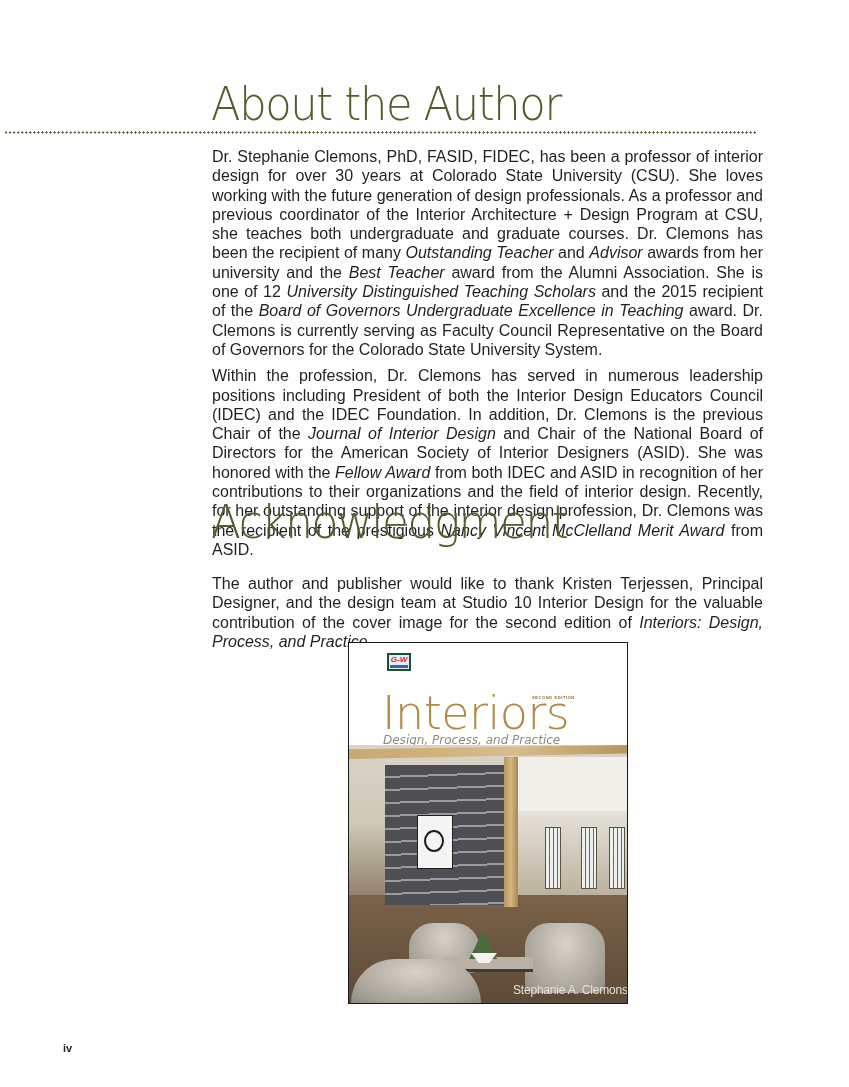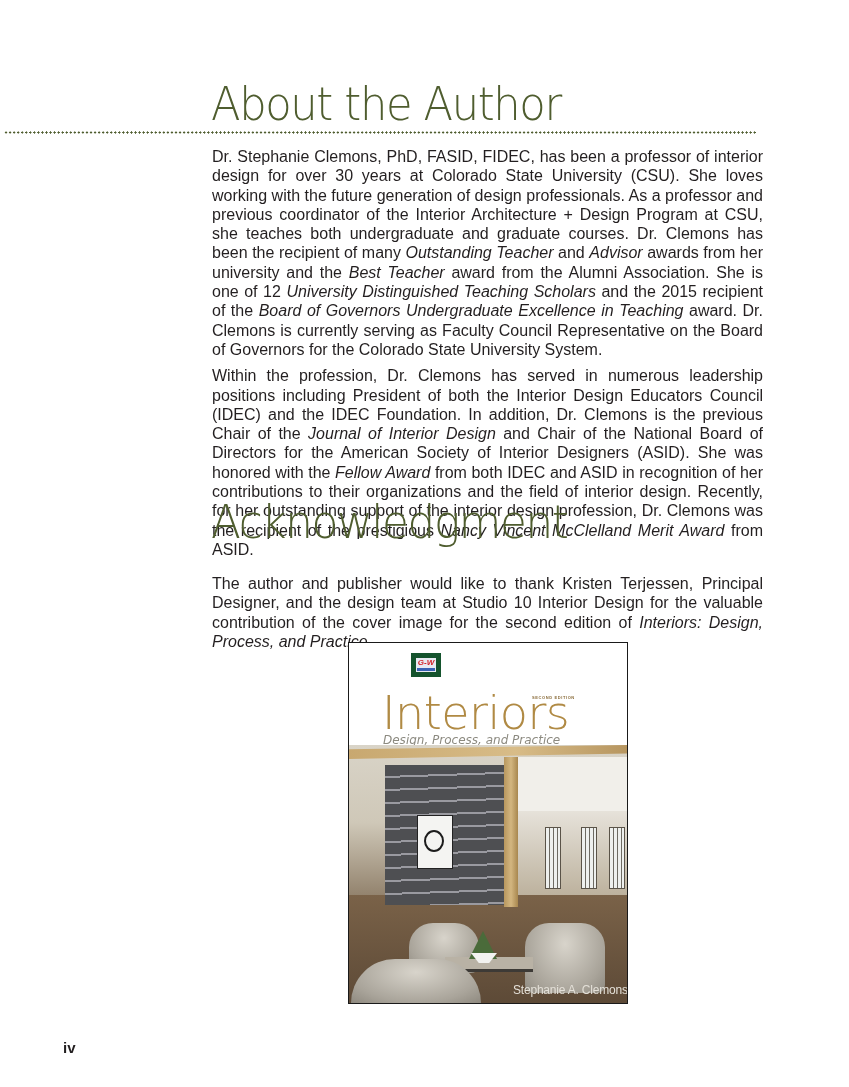--- a/index.html
+++ b/index.html
@@ -78,22 +78,21 @@
       background: #ffffff;
       overflow: hidden;
     }
     .cover-logo {
       position: absolute;
       left: 38px;
       top: 10px;
       width: 20px;
       height: 14px;
       background: #e8eaf2;
-      border: 5px solid #14532d;
-      margin-left: 24px;
+      border: 2px solid #14532d;
     }
     .cover-logo-text {
       position: absolute;
       left: 0; right: 0; top: 0;
       font-family: "Liberation Sans", sans-serif;
       font-weight: bold;
       font-style: italic;
       font-size: 8px;
       line-height: 9px;
       color: #d2232a;
@@ -263,21 +262,21 @@
       white-space: nowrap;
       letter-spacing: -0.2px;
     }
 
     .page-number {
       position: absolute;
       left: 63px;
       top: 1039px;
       font-family: "Liberation Sans", sans-serif;
       font-weight: bold;
-      font-size: 15px;
+      font-size: 11px;
       line-height: 18px;
       color: #231f20;
     }
   </style>
 </head>
 <body>
 
 <h1 class="heading" id="h-about">About the Author</h1>
 <div class="dotted-rule"></div>
 

